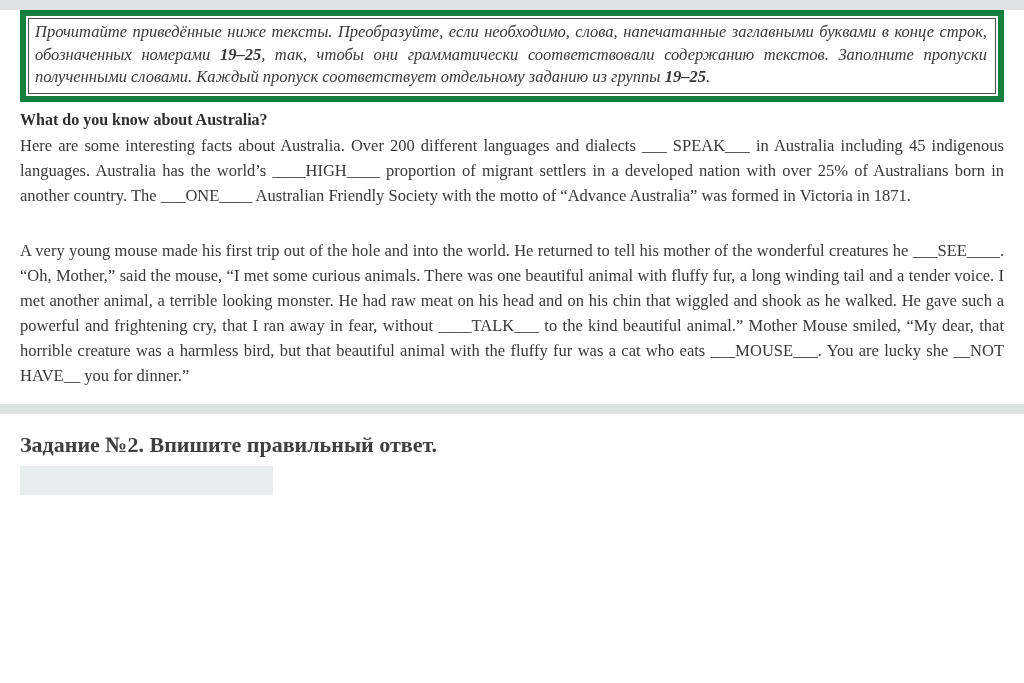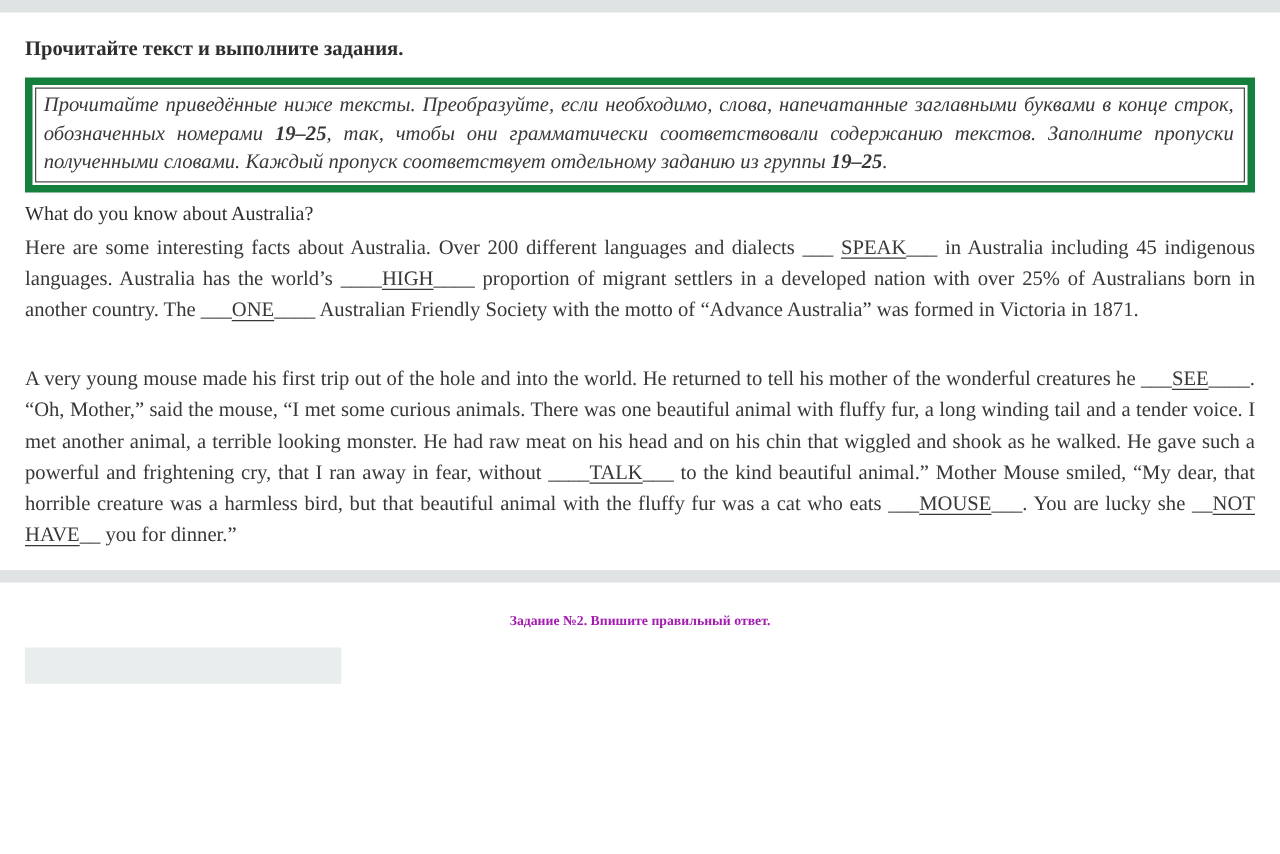--- a/index.html
+++ b/index.html
@@ -41,48 +41,46 @@
     font-style: italic;
     font-size: 16.5px;
     line-height: 22.5px;
     text-align: justify;
   }
   .instruction-box-inner .b {
     font-weight: bold;
   }
   .text-heading {
     font-size: 16px;
-    font-weight: normal;
+    font-weight: bold;
     color: #2e2e2e;
     margin: 0 0 2px 0;
     line-height: 22px;
   }
   .passage {
     font-size: 16.5px;
     line-height: 25px;
     text-align: justify;
     margin: 0;
   }
   .passage .u {
-    text-decoration: underline;
     text-underline-offset: 3px;
   }
   .text-block-2 {
     margin-top: 30px;
   }
   .section-divider {
     margin-top: 16px;
   }
   .task-heading {
-    font-size: 11px;
+    font-size: 22px;
     font-weight: bold;
-    color: #a21caf;
+    color: #404040;
     margin: 21px 0 0 0;
     line-height: 20px;
-    text-align: center;
   }
   table.task-table {
     border-collapse: collapse;
     width: 984px;
     margin-top: 22px;
     table-layout: fixed;
   }
   table.task-table {
     border: 2px solid #3c3c3c;
   }
@@ -115,21 +113,20 @@
     color: #383838;
   }
 </style>
 </head>
 <body>
 
 <div class="band"></div>
 
 <div class="content">
 
-  <div class="page-title">Прочитайте текст и выполните задания.</div>
 
   <div class="instruction-box-outer">
     <div class="instruction-box-inner"><span>Прочитайте приведённые ниже тексты. Преобразуйте, если необходимо, слова, напечатанные заглавными буквами в конце строк, обозначенных номерами </span><span class="b">19–25</span><span>, так, чтобы они грамматически соответствовали содержанию текстов. Заполните пропуски полученными словами. Каждый пропуск соответствует отдельному заданию из группы </span><span class="b">19–25</span><span>.</span></div>
   </div>
 
   <div class="text-block">
     <div class="text-heading">What do you know about Australia?</div>
     <p class="passage"><span>Here are some interesting facts about Australia. Over 200 different languages and dialects ___ </span><span class="u">SPEAK</span><span>___ in Australia including 45 indigenous languages. Australia has the world’s ____</span><span class="u">HIGH</span><span>____ proportion of migrant settlers in a developed nation with over 25% of Australians born in another country. The ___</span><span class="u">ONE</span><span>____ Australian Friendly Society with the motto of “Advance Australia” was formed in Victoria in 1871.</span></p>
   </div>
 

